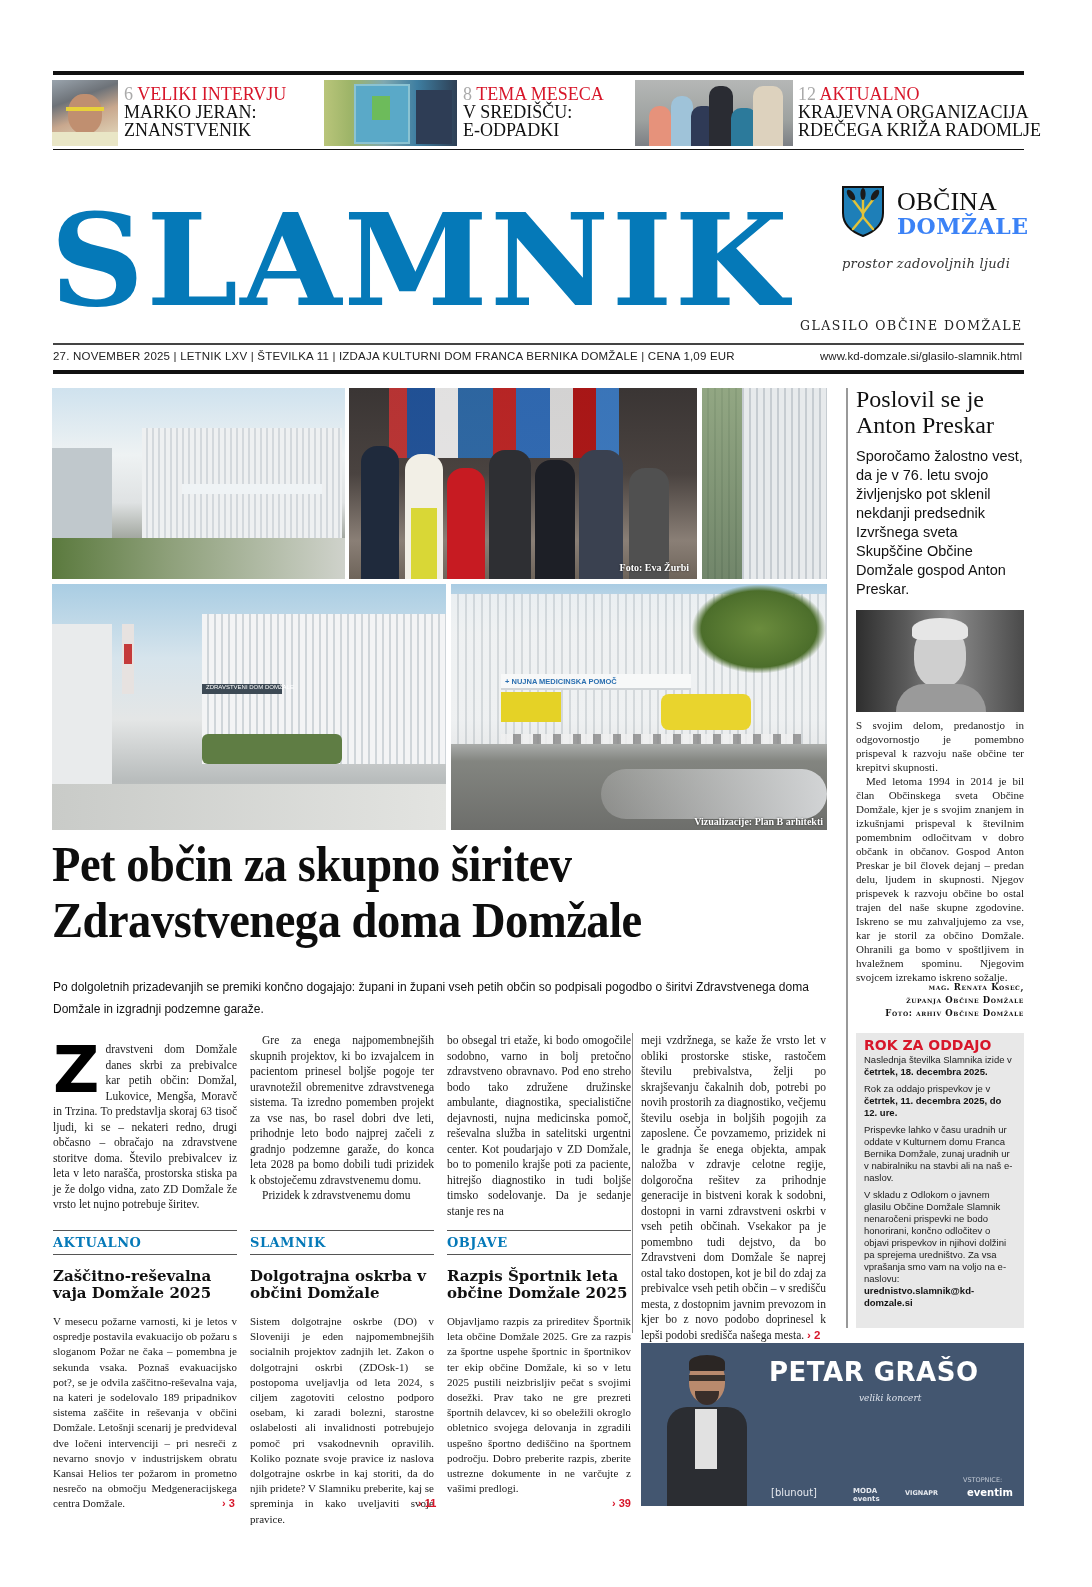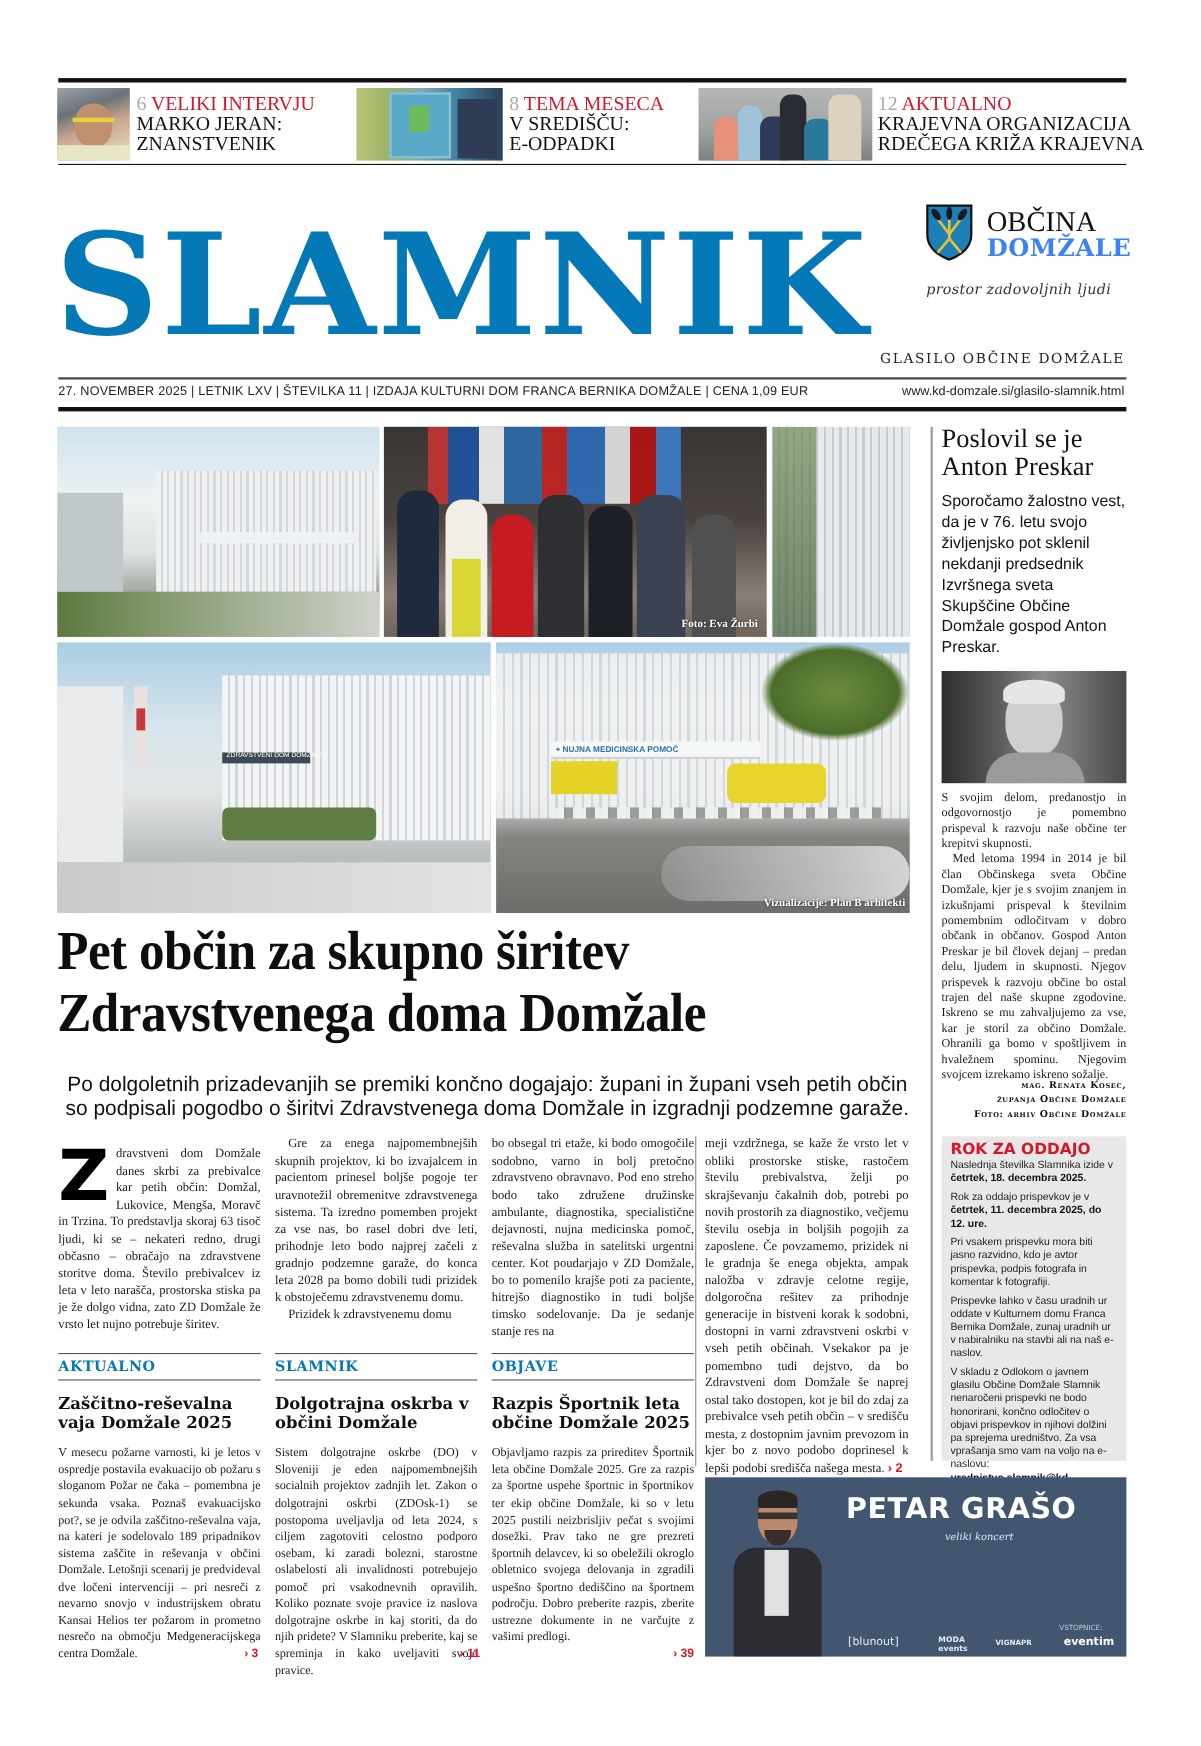--- a/index.html
+++ b/index.html
@@ -23,21 +23,21 @@
 
   .infoline { position: absolute; left: 53px; top: 350px; font-family: "Liberation Sans", sans-serif; font-size: 11.5px; color: #222; letter-spacing: 0.2px; }
   .infourl { position: absolute; right: 70px; top: 350px; font-family: "Liberation Sans", sans-serif; font-size: 11.5px; color: #222; }
 
   
   .photo { position: absolute; overflow: hidden; }
   .caption { position: absolute; font-family: "Liberation Serif", serif; font-weight: bold; font-size: 10px; color: #fff; text-shadow: 0 0 2px rgba(0,0,0,.7); }
 
   
   .headline { position: absolute; left: 52px; top: 836px; width: 780px; font-family: "Liberation Serif", serif; font-size: 50px; line-height: 56px; color: #0e0e0e; letter-spacing: -0.5px; transform: scaleX(0.93); transform-origin: left; }
-  .lede { position: absolute; left: 53px; top: 976px; width: 780px; font-family: "Liberation Sans", sans-serif; font-size: 19px; line-height: 22px; color: #111; text-align: center; }
+  .lede { position: absolute; left: 53px; top: 976px; width: 780px; font-family: "Liberation Sans", sans-serif; font-size: 12px; line-height: 22px; color: #111; }
 
   .col { position: absolute; font-family: "Liberation Serif", serif; font-size: 11.5px; line-height: 15.5px; text-align: justify; color: #1a1a1a; hyphens: auto; }
   .dropcap { float: left; font-family: "DejaVu Sans", sans-serif; font-weight: bold; font-size: 64px; line-height: 52px; margin: 2px 6px 0 0; color: #000; }
 
   .section-label { position: absolute; font-family: "DejaVu Serif", serif; font-weight: bold; font-size: 13px; color: #0579b8; letter-spacing: 0.5px; }
   .sub-head { position: absolute; font-family: "DejaVu Serif", serif; font-weight: bold; font-size: 15px; line-height: 17px; color: #111; }
   .thin-rule { position: absolute; height: 1px; background: #555; }
   .ref { color: #d7162a; font-weight: bold; font-family: "Liberation Sans", sans-serif; }
   .ref-right { position: absolute; font-family: "Liberation Sans", sans-serif; font-weight: bold; font-size: 11px; color: #d7162a; }
 
@@ -91,21 +91,21 @@
   <div style="position:absolute;left:14px;top:26px;width:22px;height:40px;border-radius:10px 10px 0 0;background:#e6927b;"></div>
   <div style="position:absolute;left:36px;top:16px;width:22px;height:50px;border-radius:10px 10px 0 0;background:#9fc3d9;"></div>
   <div style="position:absolute;left:56px;top:26px;width:26px;height:40px;border-radius:10px 10px 0 0;background:#2f3a56;"></div>
   <div style="position:absolute;left:74px;top:6px;width:24px;height:60px;border-radius:10px 10px 0 0;background:#2a2c33;"></div>
   <div style="position:absolute;left:96px;top:28px;width:26px;height:38px;border-radius:10px 10px 0 0;background:#2c7a9b;"></div>
   <div style="position:absolute;left:118px;top:6px;width:30px;height:60px;border-radius:10px 10px 0 0;background:#ddd2be;"></div>
 </div>
 <div class="teaser-text" style="left:798px;top:85px;">
   <div><span class="teaser-num">12</span> <span class="teaser-kicker">AKTUALNO</span></div>
   <div>KRAJEVNA ORGANIZACIJA</div>
-  <div>RDEČEGA KRIŽA KRAJEVNA</div>
+  <div>RDEČEGA KRIŽA RADOMLJE</div>
 </div>
 
 <div class="rule" style="left:53px;top:149px;width:971px;height:1px;"></div>
 
 <div class="masthead">SLAMNIK</div>
 
 <svg class="coat" viewBox="0 0 44 52">
   <path d="M2 2 H42 V28 C42 42 30 48 22 51 C14 48 2 42 2 28 Z" fill="#1e7fb8" stroke="#111" stroke-width="2"></path>
   <g stroke="#e2c33a" stroke-width="2.4" fill="none" stroke-linecap="round">
     <line x1="22" y1="12" x2="22" y2="32"></line>
@@ -239,21 +239,20 @@
 <div class="side-sign" style="top:981px;line-height:13px;">
   <div>mag. Renata Kosec,</div>
   <div>županja Občine Domžale</div>
   <div>Foto: arhiv Občine Domžale</div>
 </div>
 
 <div class="rok-box">
   <div class="rok-title">ROK ZA ODDAJO</div>
   <p><span>Naslednja številka Slamnika izide v</span> <b>četrtek, 18. decembra 2025.</b></p>
   <p><span>Rok za oddajo prispevkov je v</span> <b>četrtek, 11. decembra 2025, do 12. ure.</b></p>
-  <p>Pri vsakem prispevku mora biti jasno razvidno, kdo je avtor prispevka, podpis fotografa in komentar k fotografiji.</p>
   <p>Prispevke lahko v času uradnih ur oddate v Kulturnem domu Franca Bernika Domžale, zunaj uradnih ur v nabiralniku na stavbi ali na naš e-naslov.</p>
   <p style="margin-bottom:0;">V skladu z Odlokom o javnem glasilu Občine Domžale Slamnik nenaročeni prispevki ne bodo honorirani, končno odločitev o objavi prispevkov in njihovi dolžini pa sprejema uredništvo. Za vsa vprašanja smo vam na voljo na e-naslovu:</p>
   <a style="font-weight:bold;color:#111;">urednistvo.slamnik@kd-domzale.si</a>
 </div>
 
 <div class="ad">
   <div style="position:absolute;left:18px;top:8px;width:100px;height:155px;">
     <div style="position:absolute;left:30px;top:8px;width:36px;height:44px;border-radius:45%;background:#b98a6d;"></div>
     <div style="position:absolute;left:30px;top:4px;width:36px;height:16px;border-radius:50% 50% 10% 10%;background:#2b2624;"></div>
     <div style="position:absolute;left:30px;top:24px;width:36px;height:6px;background:#1a1a1a;opacity:.8;"></div>

